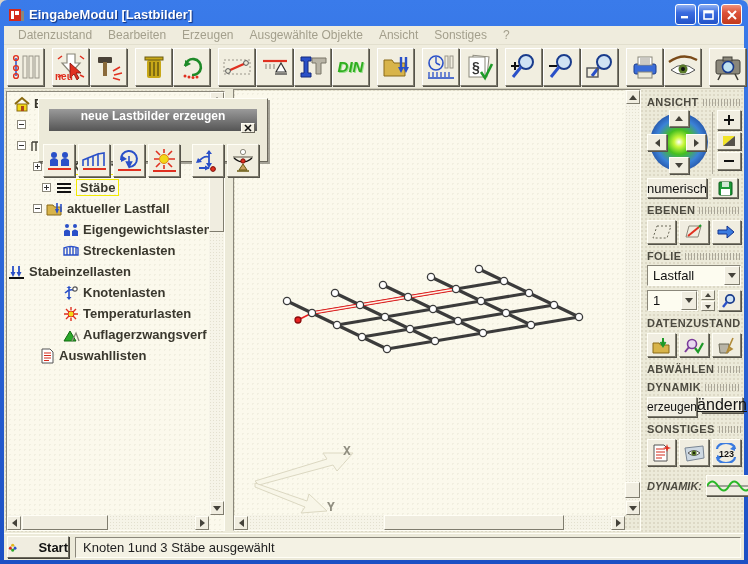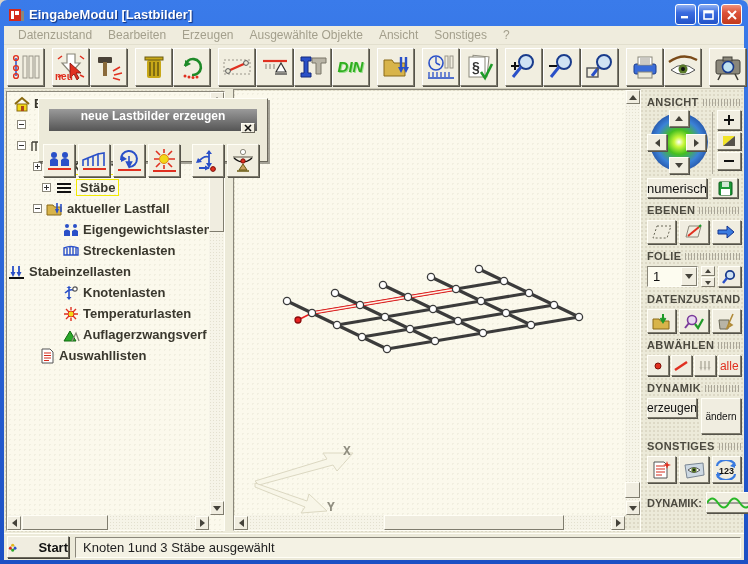--- a/index.html
+++ b/index.html
@@ -602,20 +602,26 @@
             <svg width="20" height="14" viewBox="0 0 20 14">
               <path d="M2 5 L11 5 L11 1 L18 7 L11 13 L11 9 L2 9 Z" fill="#3a7be0" stroke="#14328c"></path>
             </svg>
           </div>
       </div>
 
       <div class="sechead">
           <span>FOLIE</span>
           <span class="hatch"></span>
         </div>
+      <div class="combo" style="margin-top:3px;">
+        <span>Lastfall</span>
+        <span class="drop">
+            <span class="tri down"></span>
+          </span>
+      </div>
       <div style="display:flex;gap:3px;margin-top:4px;align-items:stretch;">
         <div class="combo" style="width:52px;">
           <span>1</span>
           <span class="drop">
               <span class="tri down"></span>
             </span>
         </div>
         <div style="display:flex;flex-direction:column;gap:1px;">
           <div class="pbtn" style="width:14px;height:10px;box-shadow:none;">
               <span class="tri up" style="border-width:3px;border-bottom-width:4px;"></span>
@@ -655,51 +661,30 @@
               <path d="M3 7 L13 7 L12 16 L4 16 Z" fill="#b8b4a6" stroke="#6a6858"></path>
               <path d="M17 1 L13 10 M13 10 L11 15 L16 12 Z" stroke="#b08a38" stroke-width="1.6" fill="#d8b44a"></path>
             </svg>
           </div>
       </div>
 
       <div class="sechead">
           <span>ABWÄHLEN</span>
           <span class="hatch"></span>
         </div>
-      <div class="smallrow" style="gap:2px;">
-        <div class="pbtn" style="width:22px;height:21px;">
-            <svg width="10" height="10" viewBox="0 0 10 10">
-              <circle cx="5" cy="5" r="3" fill="#e03020" stroke="#7c0f08"></circle>
-            </svg>
-          </div>
-        <div class="pbtn" style="width:22px;height:21px;">
-            <svg width="14" height="10" viewBox="0 0 14 10">
-              <line x1="1" y1="9" x2="13" y2="1" stroke="#e03020" stroke-width="2.4"></line>
-            </svg>
-          </div>
-        <div class="pbtn" style="width:22px;height:21px;">
-            <svg width="14" height="12" viewBox="0 0 14 12">
-              <path d="M3 1 L3 8 M7 1 L7 8 M11 1 L11 8" stroke="#b8b4a6" stroke-width="1.6"></path>
-              <path d="M1.5 7 L3 11 L4.5 7 Z M5.5 7 L7 11 L8.5 7 Z M9.5 7 L11 11 L12.5 7 Z" fill="#b8b4a6"></path>
-            </svg>
-          </div>
-        <div class="pbtn" style="width:24px;height:21px;color:#e03020;font-size:12px;">
-            <span>alle</span>
-          </div>
-      </div>
 
       <div class="sechead">
           <span>DYNAMIK</span>
           <span class="hatch"></span>
         </div>
       <div class="smallrow" style="gap:4px;">
         <div class="pbtn" style="width:50px;height:20px;font-size:12px;">
             <span>erzeugen</span>
           </div>
-        <div class="pbtn" style="width:42px;height:36px;font-size:10px;">
+        <div class="pbtn" style="width:42px;height:16px;font-size:16px;text-decoration:underline;">
             <span>ändern</span>
           </div>
       </div>
 
       <div class="sechead">
           <span>SONSTIGES</span>
           <span class="hatch"></span>
         </div>
       <div class="smallrow">
         <div class="pbtn" style="width:30px;height:27px;">
@@ -722,21 +707,21 @@
               <path d="M3 6 A9 6 0 0 1 21 6" fill="none" stroke="#3a7be0" stroke-width="2.2"></path>
               <path d="M21 2 L21 8 L16 6 Z" fill="#3a7be0"></path>
               <path d="M21 14 A9 6 0 0 1 3 14" fill="none" stroke="#3a7be0" stroke-width="2.2"></path>
               <path d="M3 18 L3 12 L8 14 Z" fill="#3a7be0"></path>
               <text x="5" y="14" font-size="9" font-weight="bold" fill="#111">123</text>
             </svg>
         </div>
       </div>
 
       <div style="display:flex;align-items:center;margin-top:9px;gap:4px;">
-        <span style="font-size:11px;font-weight:bold;color:#4c4a40;">DYNAMIK:</span>
+        <span style="font-size:11px;font-weight:bold;color:#4c4a40;font-style:italic;">DYNAMIK:</span>
         <div class="pbtn" style="width:50px;height:21px;">
           <svg width="44" height="14" viewBox="0 0 44 14">
               <line x1="0" y1="7" x2="44" y2="7" stroke="#555" stroke-width="1"></line>
               <path d="M0 7 Q5 -2 11 7 T22 7 T33 7 T44 7" fill="none" stroke="#2ab828" stroke-width="2"></path>
             </svg>
         </div>
       </div>
     </div>
   </div>
 

